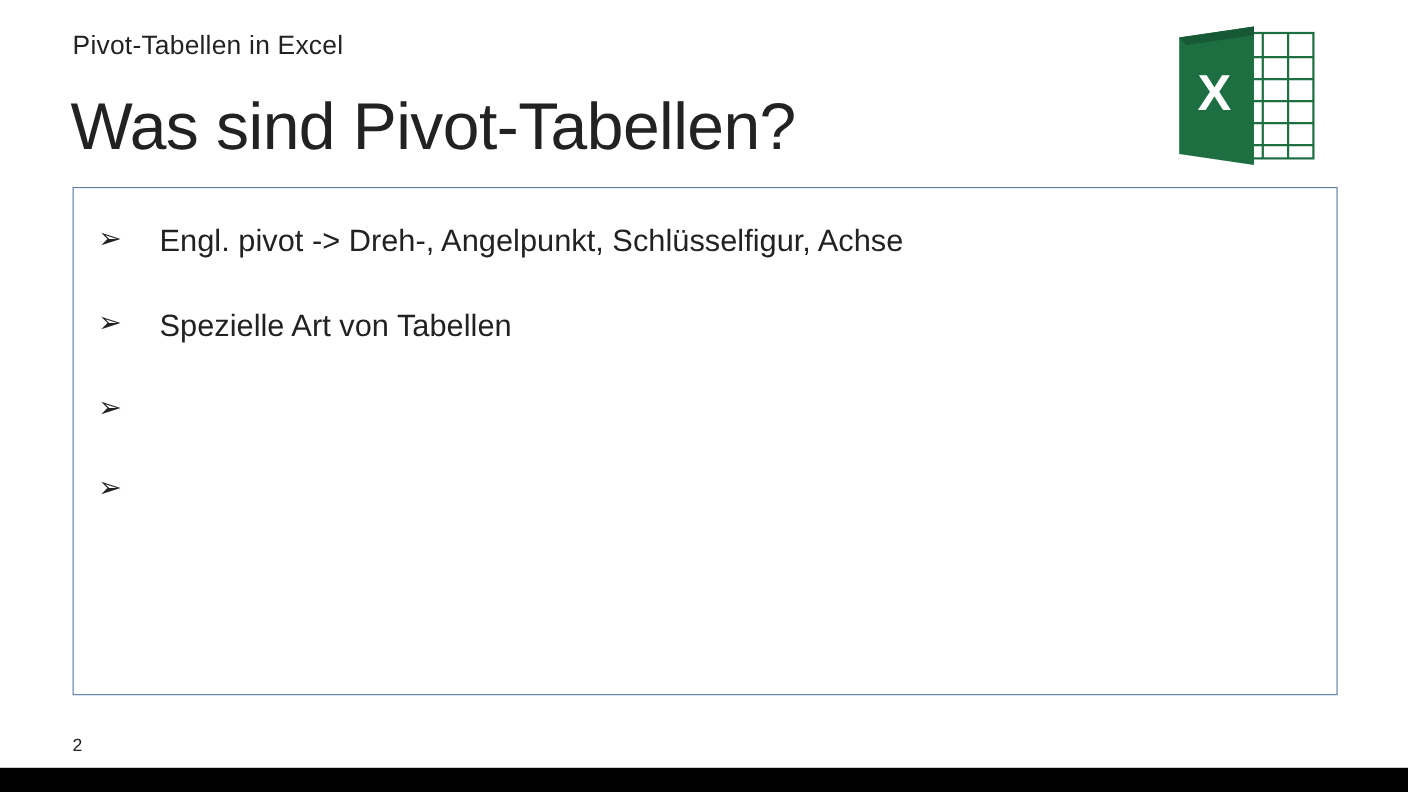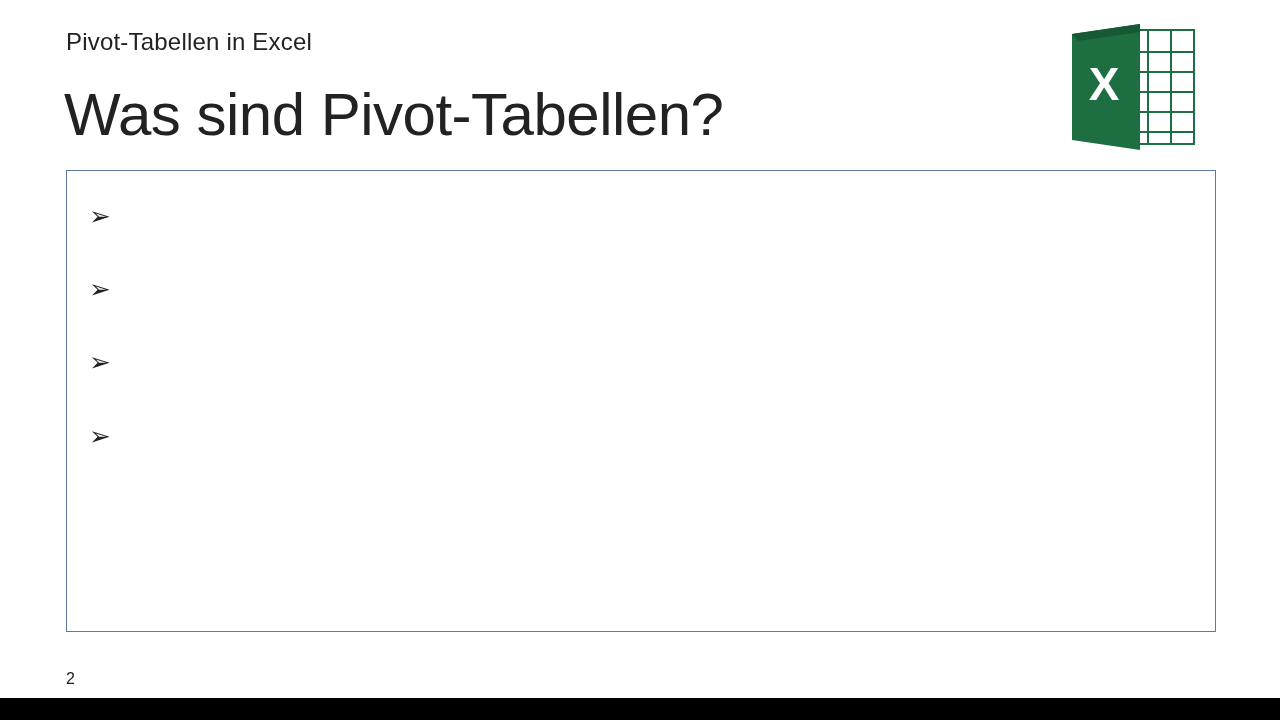--- a/index.html
+++ b/index.html
@@ -40,23 +40,25 @@
       <polygon points="12,12 80,2 80,10 18,19" fill="#165934"></polygon>
 
       <text x="44" y="78" text-anchor="middle" font-family="Arial, sans-serif" font-size="46" font-weight="bold" fill="#ffffff">X</text>
     </svg>
   </div>
 
   <div class="content-box">
     <ul class="bullet-list">
       <li class="bullet-item">
         <span class="bullet-marker">➢</span>
+        <span class="bullet-text">Engl. pivot -&gt; Dreh-, Angelpunkt, Schlüsselfigur, Achse</span>
       </li>
       <li class="bullet-item">
         <span class="bullet-marker">➢</span>
+        <span class="bullet-text">Spezielle Art von Tabellen</span>
       </li>
       <li class="bullet-item">
         <span class="bullet-marker">➢</span>
       </li>
       <li class="bullet-item">
         <span class="bullet-marker">➢</span>
       </li>
     </ul>
   </div>
 

